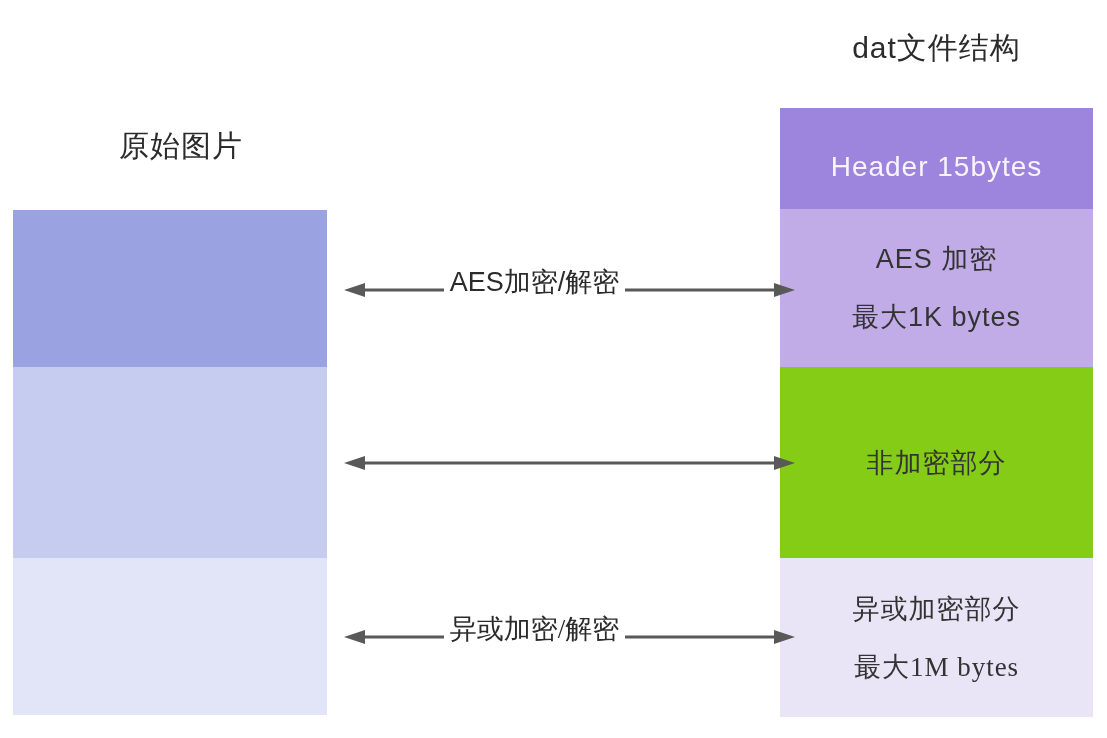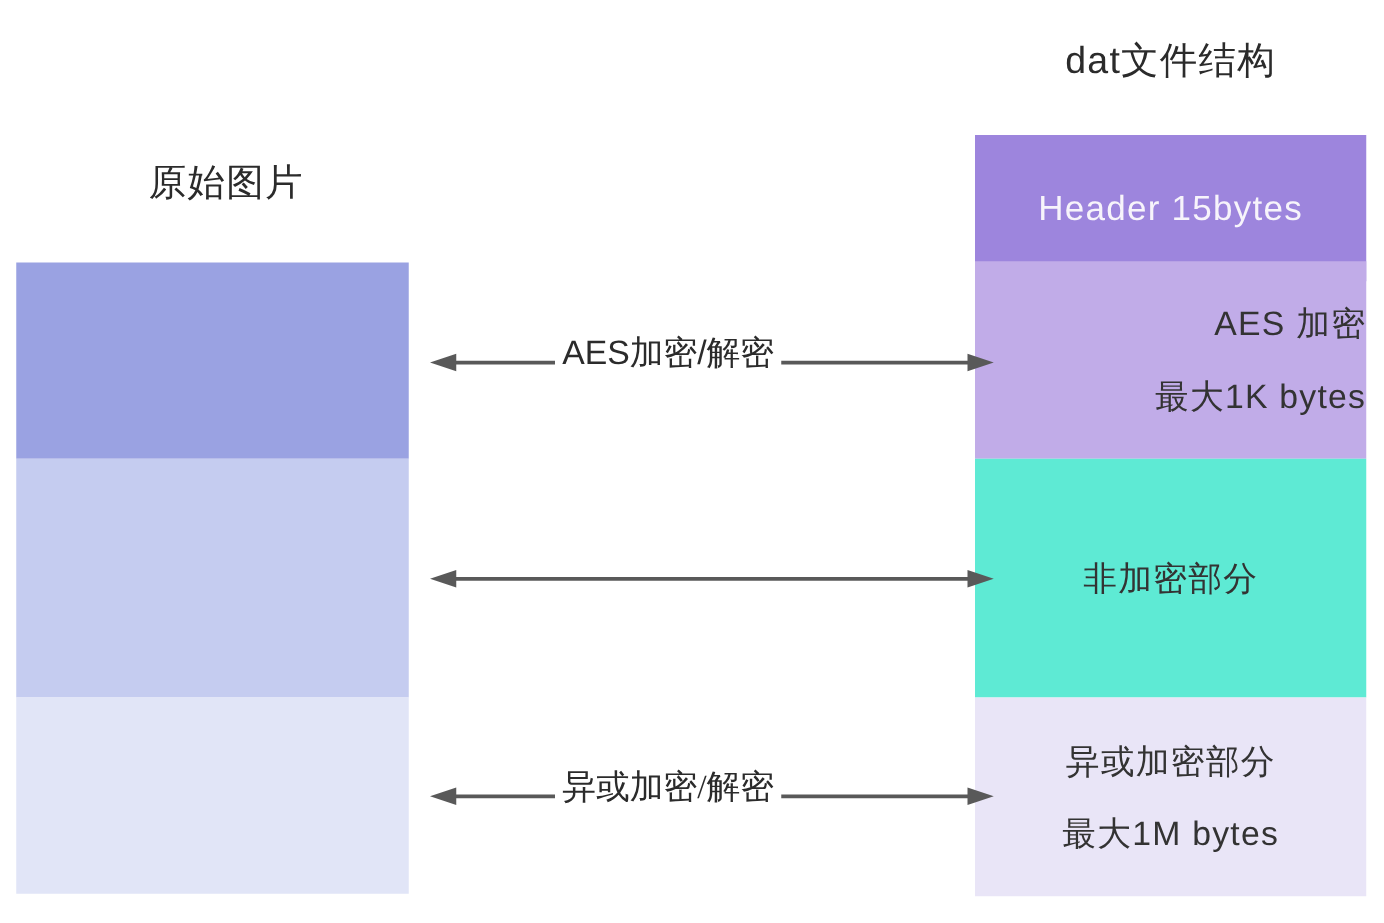--- a/index.html
+++ b/index.html
@@ -28,21 +28,21 @@
   .col-left { left: 13px; top: 210px; width: 314px; height: 505px; }
   .seg-1 { top: 0;     height: 157px; }
   .seg-2 { top: 157px; height: 191px; }
   .seg-3 { top: 348px; height: 157px; }
 
   
   .col-right { left: 780px; top: 108px; width: 313px; height: 609px; }
   .blk-0 { top: 0;     height: 117px; }
   .blk-1 { top: 101px; height: 158px; }
   .blk-2 { top: 259px; height: 191px; }
-  .blk-3 { top: 450px; height: 159px; }
+  .blk-3 { top: 450px; height: 159px; font-family: Liberation Serif, serif; }
 
   .block {
     display: flex;
     flex-direction: column;
     justify-content: center;
     align-items: center;
     font-size: 27px;
     letter-spacing: 1px;
   }
   .block .line { line-height: 58px; height: 58px; white-space: nowrap; }
@@ -84,25 +84,25 @@
   <div class="col col-left">
     <div class="seg seg-1" style="background-color: rgb(154, 162, 226);"></div>
     <div class="seg seg-2" style="background-color: rgb(197, 204, 240);"></div>
     <div class="seg seg-3" style="background-color: rgb(225, 229, 247);"></div>
   </div>
 
   <div class="col col-right">
     <div class="block blk-0" style="background-color: rgb(157, 133, 221); color: rgb(247, 244, 251);">
       <div class="line">Header 15bytes</div>
     </div>
-    <div class="block blk-1" style="background-color: rgb(193, 172, 232); color: rgb(51, 51, 51); align-items: flex-end;">
+    <div class="block blk-1" style="background-color: rgb(193, 172, 232); color: rgb(51, 51, 51);">
       <div class="line">AES 加密</div>
       <div class="line">最大1K bytes</div>
     </div>
-    <div class="block blk-2" style="background-color: #5eead4; color: rgb(51, 51, 51);">
+    <div class="block blk-2" style="background-color: #84cc16; color: rgb(51, 51, 51);">
       <div class="line">非加密部分</div>
     </div>
     <div class="block blk-3" style="background-color: rgb(233, 229, 247); color: rgb(51, 51, 51);">
       <div class="line">异或加密部分</div>
       <div class="line">最大1M bytes</div>
     </div>
   </div>
 
   <div class="arrow arrow-1">
     <svg width="453" height="24" viewBox="0 0 453 24" style="color: rgb(89, 89, 89);">

